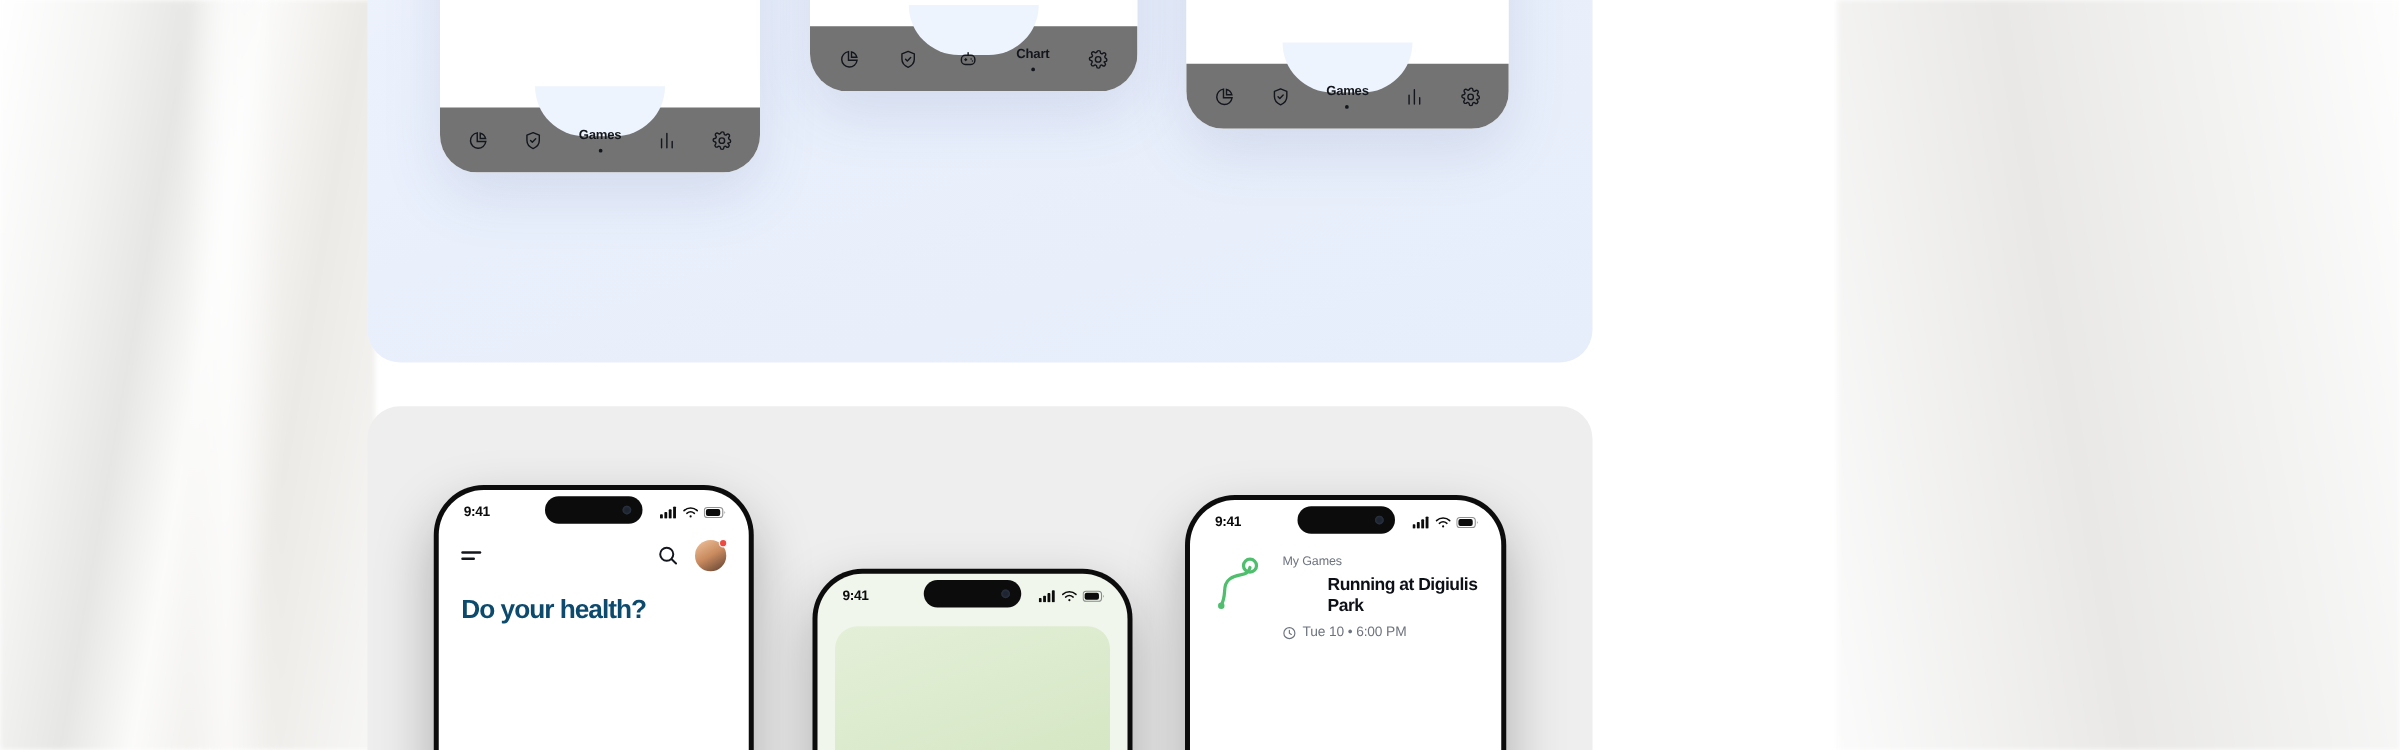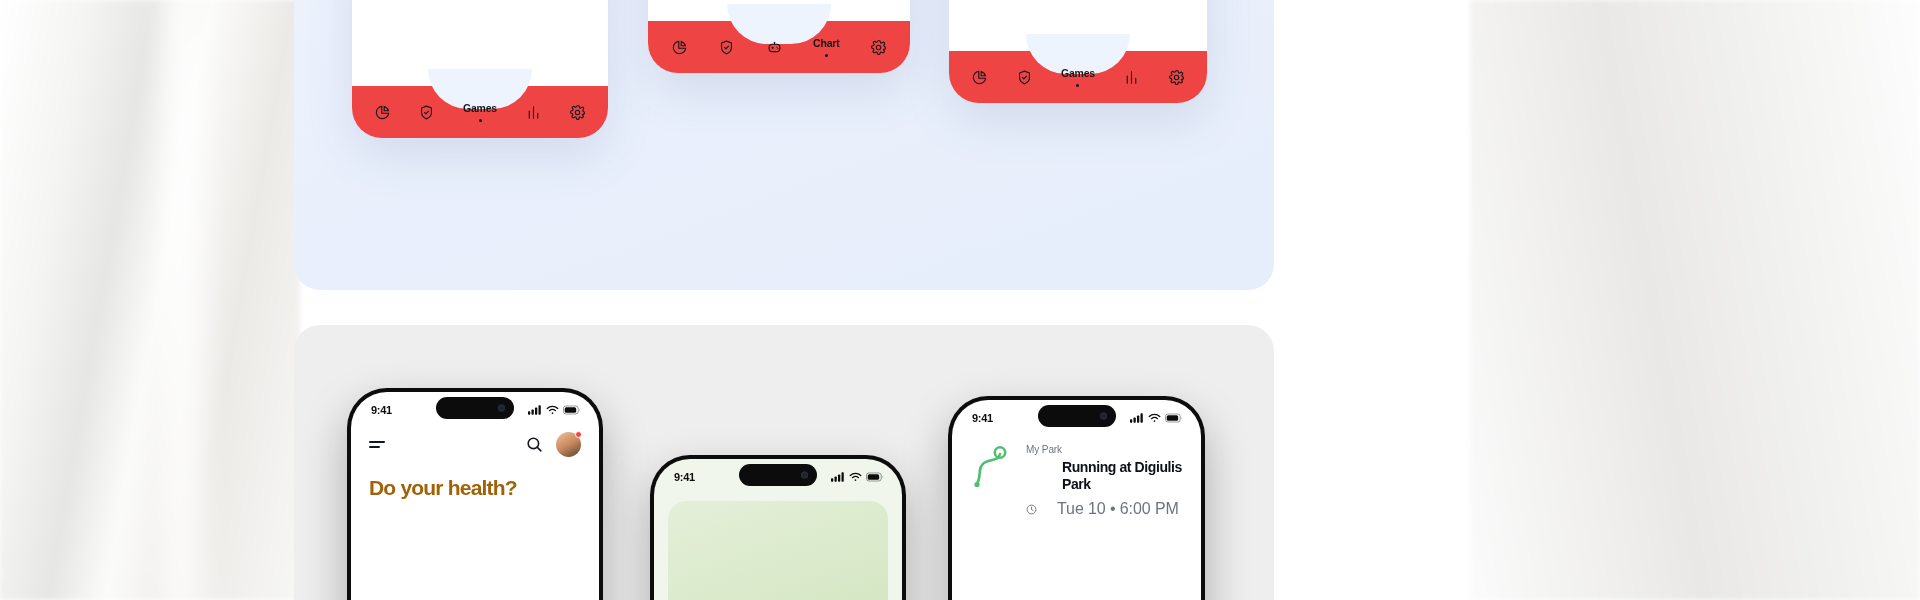--- a/index.html
+++ b/index.html
@@ -51,21 +51,21 @@
     overflow: hidden;
     box-shadow: 0 18px 48px rgba(60,80,140,.13);
   }
 
   
   .card-list { left: 58px; top: -200px; width: 256px; height: 458px; }
 
   
   .navbar {
     position: absolute; left: 0; bottom: 0; width: 100%; height: 52px;
-    background: #ef4444;
+    background: #737373;
     display: flex; align-items: center; justify-content: space-around;
     padding: 0 8px;
   }
   .navbar:before {
     content: ""; position: absolute; left: 50%; top: -17px; transform: translateX(-50%);
     width: 104px; height: 40px; border-radius: 0 0 40px 40px; background: #eef4fd;
   }
   .nav-item { display: flex; flex-direction: column; align-items: center; gap: 2px; position: relative; z-index: 2; }
   .nav-item svg { display: block; }
   .nav-label { font-size: 10.5px; font-weight: 700; color: #13161c; letter-spacing: -.2px; }
@@ -116,29 +116,29 @@
   .avatar {
     width: 25px; height: 25px; border-radius: 50%;
     background: linear-gradient(150deg,#f0c4a0 0%,#c98a5e 50%,#5b3f30 100%);
   }
   .avatar-badge {
     position: absolute; right: -1px; top: -1px; width: 7px; height: 7px;
     border-radius: 50%; background: #ef4a42; border: 1.5px solid #fff;
   }
   .app-title {
     padding: 18px 18px 0 18px; font-size: 21px; font-weight: 800;
-    color: #a16207; letter-spacing: -.8px; line-height: 26px;
+    color: #0c4a6e; letter-spacing: -.8px; line-height: 26px;
   }
 
   .route-body { padding: 14px 16px 0 16px; display: flex; gap: 12px; align-items: flex-start; }
   .route-map { width: 46px; height: 46px; flex: 0 0 46px; }
   .route-label { font-size: 10px; color: #6e747f; letter-spacing: -.1px; }
   .route-title { font-size: 14px; font-weight: 800; color: #0d1017; letter-spacing: -.4px; margin-top: 4px; line-height: 17px; padding-left: 36px; }
   .route-meta { display: flex; align-items: center; gap: 5px; margin-top: 7px; }
-  .route-time { font-size: 16px; color: #6e747f; letter-spacing: -.1px; margin-left: 15px; }
+  .route-time { font-size: 11px; color: #6e747f; letter-spacing: -.1px; }
 
   .phone-b .phone-screen { background: #f1f6ec; }
   .pb-card {
     margin: 12px 14px 0 14px; height: 120px; border-radius: 18px;
     background: linear-gradient(160deg,#e4efd8 0%,#d3e6c2 100%);
   }
 </style>
 </head>
 <body>
 
@@ -355,21 +355,21 @@
         </div>
       </div>
 
       <div class="route-body">
         <svg class="route-map" viewBox="0 0 46 46" fill="none">
           <path d="M9 40 C 14 31, 9 24, 16 19 C 23 14, 30 18, 32 10" stroke="#4fbf6e" stroke-width="2.6" stroke-linecap="round"></path>
           <circle cx="32" cy="8.5" r="5.2" fill="none" stroke="#4fbf6e" stroke-width="2.6"></circle>
           <circle cx="9" cy="40.5" r="2.6" fill="#4fbf6e"></circle>
         </svg>
         <div style="flex:1; min-width:0;">
-          <div class="route-label">My Park</div>
+          <div class="route-label">My Games</div>
           <div class="route-title">Running at Digiulis Park</div>
           <div class="route-meta">
             <svg width="11" height="11" viewBox="0 0 14 14">
                 <circle cx="7" cy="7" r="5.6" fill="none" stroke="#6e747f" stroke-width="1.2"></circle>
                 <path d="M7 4.1V7l2 1.3" fill="none" stroke="#6e747f" stroke-width="1.2" stroke-linecap="round"></path>
               </svg>
             <span class="route-time">Tue 10 • 6:00 PM</span>
           </div>
         </div>
       </div>

